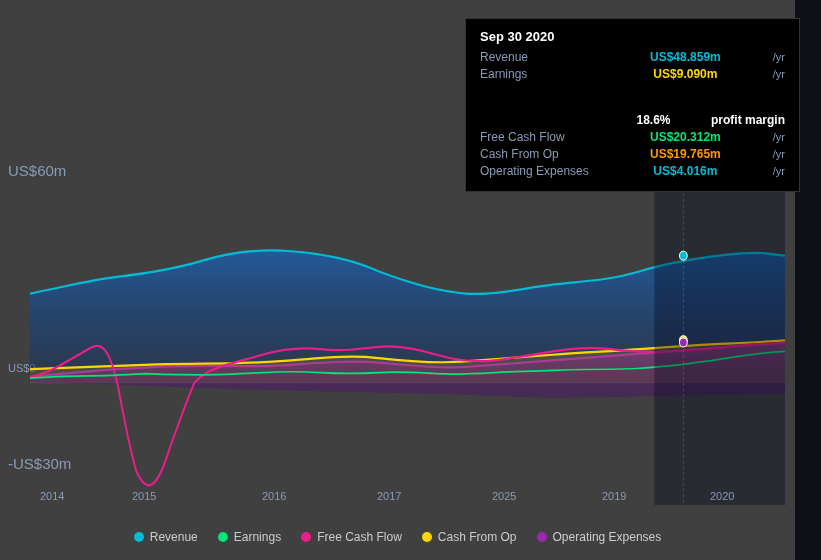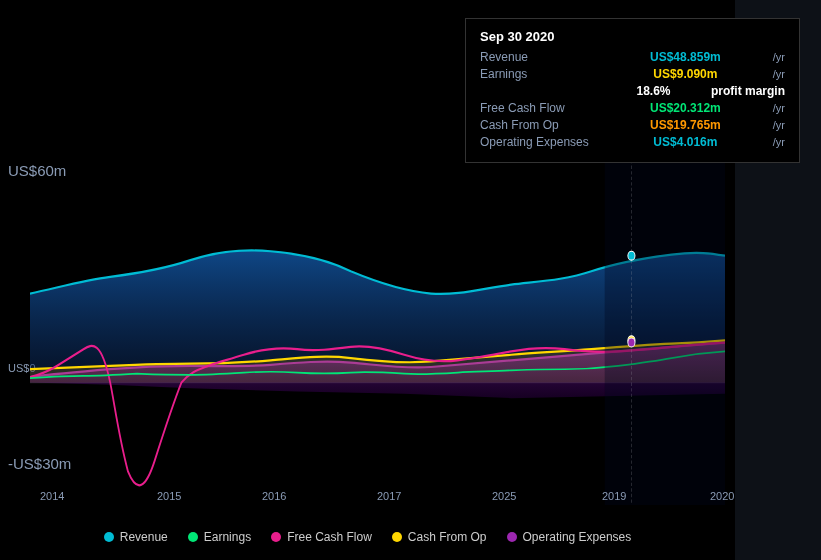--- a/index.html
+++ b/index.html
@@ -6,24 +6,24 @@
     body {
       width: 821px;
       height: 560px;
       background: #0d1117;
       font-family: Arial, sans-serif;
       overflow: hidden;
       position: relative;
     }
 
     .chart-container {
-      width: 735px;
+      width: 795px;
       height: 560px;
       position: relative;
-      background: #000000;
+      background: #404040;
     }
 
     
     .tooltip-box {
       position: absolute;
       top: 18px;
       left: 465px;
       background: #000;
       border: 1px solid #333;
       padding: 10px 14px;
@@ -59,20 +59,21 @@
     .tooltip-value.cyan { color: #00bcd4; }
     .tooltip-value.yellow { color: #ffd700; }
     .tooltip-value.white { color: #fff; text-align: center; }
     .tooltip-value.green { color: #00e676; }
 
     .tooltip-sub {
       color: #fff;
       font-size: 12px;
       font-weight: bold;
       margin-left: 4px;
+      margin-top: 29px;
     }
 
     .tooltip-unit {
       color: #8a9bb5;
       font-size: 11px;
       margin-left: 2px;
     }
 
     
     .y-label {
@@ -227,21 +228,21 @@
 
       <rect x="645" y="0" width="135" height="310" fill="rgba(0,5,30,0.35)"></rect>
 
       <circle cx="675" cy="86" r="4" fill="#00bcd4" stroke="#fff" stroke-width="1"></circle>
       <circle cx="675" cy="162" r="4" fill="#ffd700" stroke="#fff" stroke-width="1"></circle>
       <circle cx="675" cy="164" r="4" fill="#9c27b0" stroke="#fff" stroke-width="1"></circle>
     </svg>
   </div>
 
   <div class="x-label" style="left: 40px;">2014</div>
-  <div class="x-label" style="left: 157px;">2015</div>
+  <div class="x-label" style="left: 132px;">2015</div>
   <div class="x-label" style="left: 262px;">2016</div>
   <div class="x-label" style="left: 377px;">2017</div>
   <div class="x-label" style="left: 492px;">2025</div>
   <div class="x-label" style="left: 602px;">2019</div>
   <div class="x-label" style="left: 710px;">2020</div>
 
   <div class="legend">
     <div class="legend-item">
       <div class="legend-dot" style="background:#00bcd4;"></div>
       <span class="legend-label">Revenue</span>

